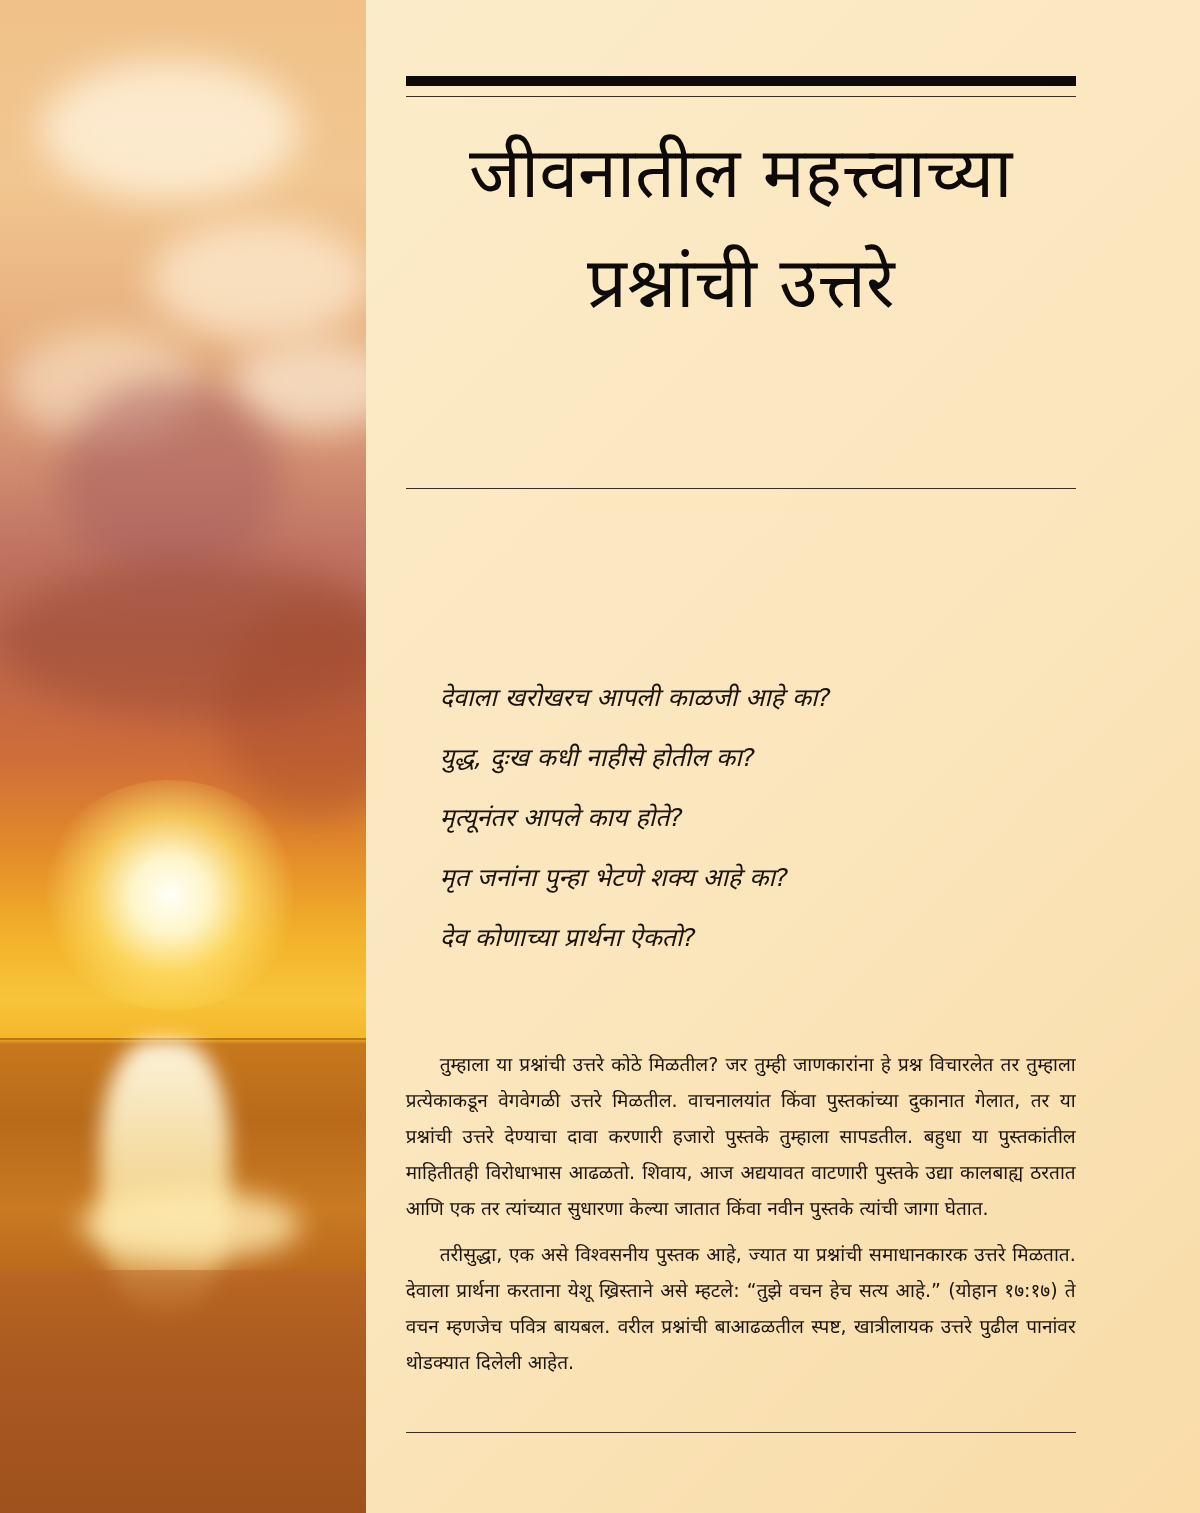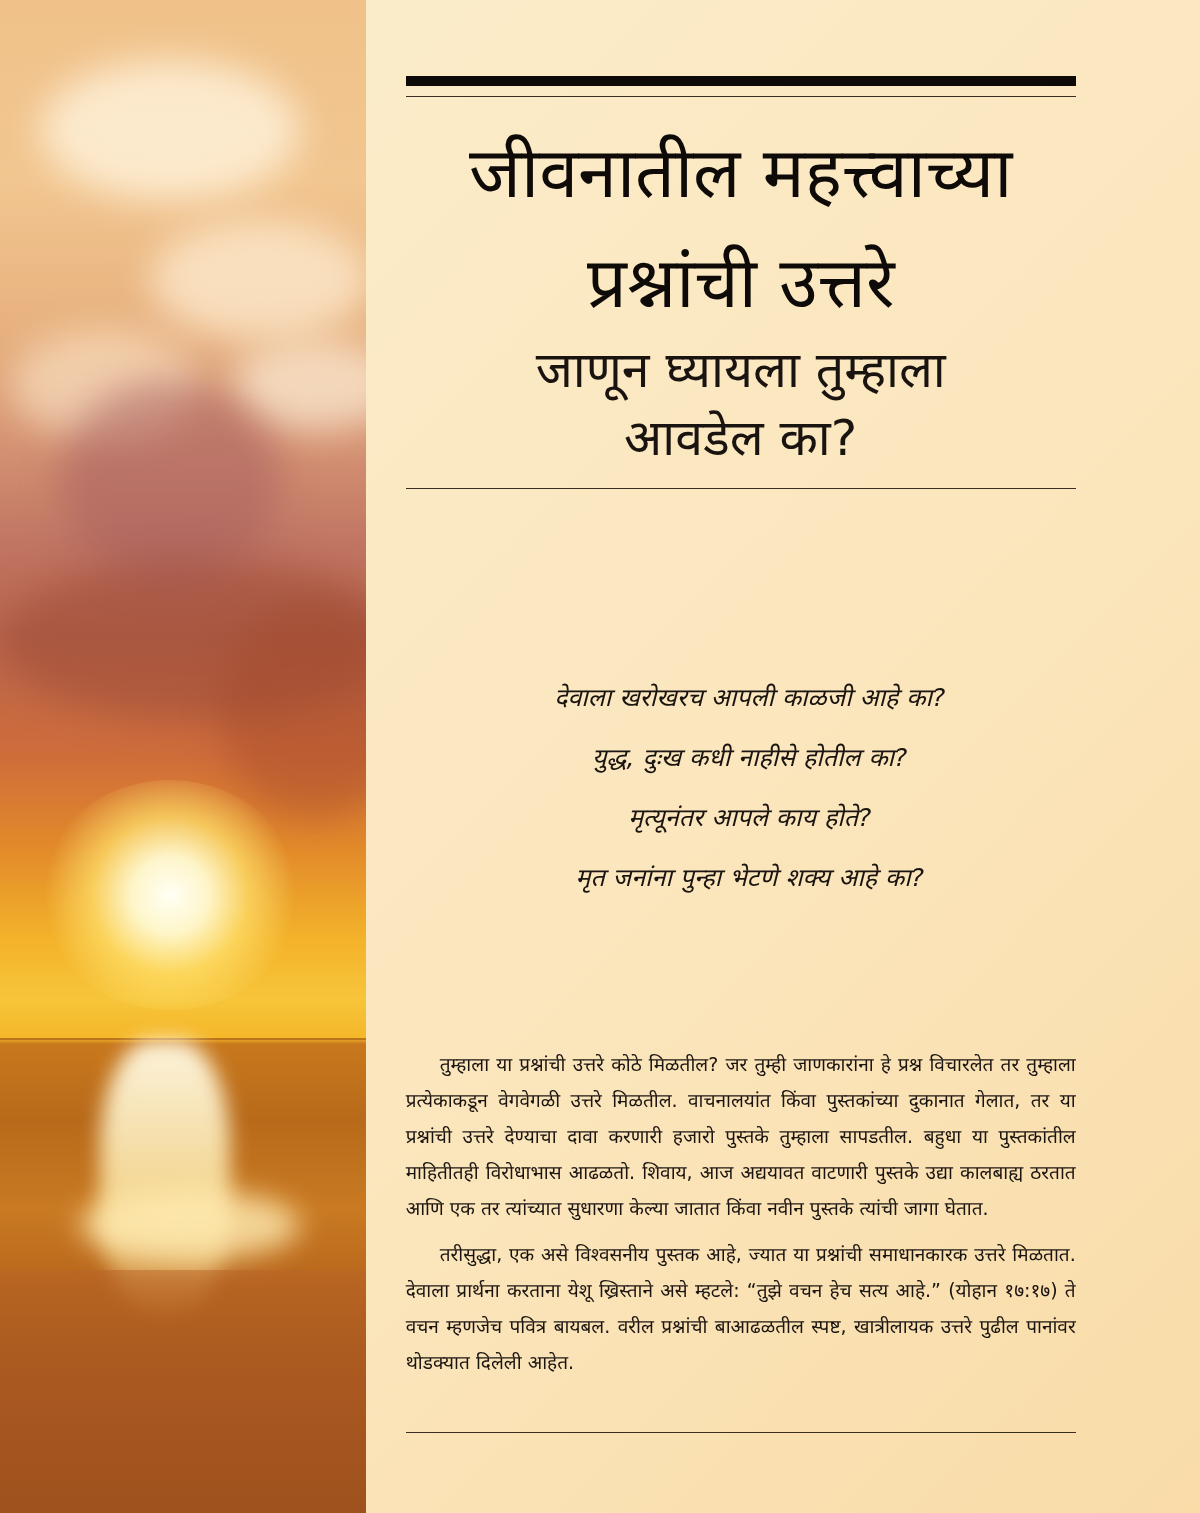--- a/index.html
+++ b/index.html
@@ -150,21 +150,20 @@
       line-height: 30px;
       text-align: justify;
       margin: 0;
     }
     .questions {
       position: absolute;
       left: 74px; top: 668px;
       width: 620px;
       margin: 0; padding: 0;
       list-style: none;
-      text-align: center;
     }
     .questions li {
       font-style: italic;
       font-size: 25px;
       line-height: 60px;
       height: 60px;
       color: #1a1410;
     }
     .body-text {
       position: absolute;
@@ -207,33 +206,30 @@
 
   <div class="content">
     <div class="rule-thick"></div>
     <div class="rule-thin-top"></div>
 
     <h1 class="title">
       <span>जीवनातील महत्त्वाच्या</span><br>
       <span>प्रश्नांची उत्तरे</span>
     </h1>
 
-    <h2 class="subtitle">
-      <span>जाणून घ्यायला तुम्हाला</span><br>
-      <span>आवडेल का?</span>
-    </h2>
 
     <div class="rule-mid"></div>
 
 
     <ul class="questions">
       <li>देवाला खरोखरच आपली काळजी आहे का?</li>
       <li>युद्ध, दुःख कधी नाहीसे होतील का?</li>
       <li>मृत्यूनंतर आपले काय होते?</li>
       <li>मृत जनांना पुन्हा भेटणे शक्य आहे का?</li>
+      <li>देव कोणाच्या प्रार्थना ऐकतो?</li>
     </ul>
 
     <div class="body-text">
       <p>तुम्हाला या प्रश्नांची उत्तरे कोठे मिळतील? जर तुम्ही जाणकारांना हे प्रश्न विचारलेत तर तुम्हाला प्रत्येकाकडून वेगवेगळी उत्तरे मिळतील. वाचनालयांत किंवा पुस्तकांच्या दुकानात गेलात, तर या प्रश्नांची उत्तरे देण्याचा दावा करणारी हजारो पुस्तके तुम्हाला सापडतील. बहुधा या पुस्तकांतील माहितीतही विरोधाभास आढळतो. शिवाय, आज अद्ययावत वाटणारी पुस्तके उद्या कालबाह्य ठरतात आणि एक तर त्यांच्यात सुधारणा केल्या जातात किंवा नवीन पुस्तके त्यांची जागा घेतात.</p>
       <p>तरीसुद्धा, एक असे विश्वसनीय पुस्तक आहे, ज्यात या प्रश्नांची समाधानकारक उत्तरे मिळतात. देवाला प्रार्थना करताना येशू ख्रिस्ताने असे म्हटले: “तुझे वचन हेच सत्य आहे.” (योहान १७:१७) ते वचन म्हणजेच पवित्र बायबल. वरील प्रश्नांची बाआढळतील स्पष्ट, खात्रीलायक उत्तरे पुढील पानांवर थोडक्यात दिलेली आहेत.</p>
     </div>
 
     <div class="rule-bottom"></div>
   </div>
 </div>

